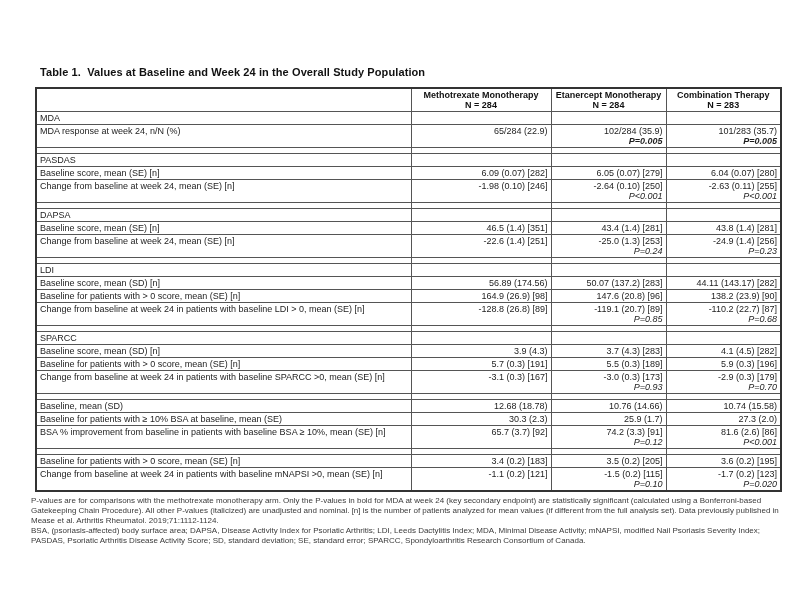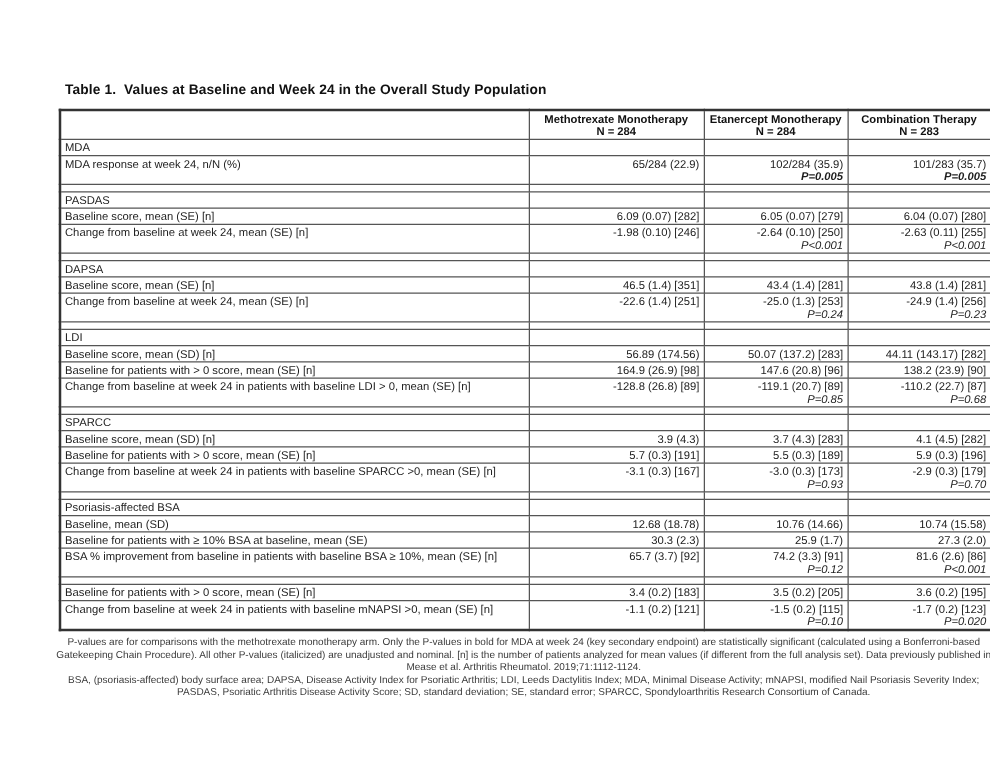--- a/index.html
+++ b/index.html
@@ -9,21 +9,21 @@
     position: relative;
     width: 792px;
     height: 612px;
     background: #ffffff;
     margin: 0 auto;
     overflow: hidden;
     color: #1a1a1a;
   }
   .content {
     position: absolute;
-    left: 47px;
+    left: 35px;
     top: 66px;
     width: 745px;
   }
   .table-title {
     font-size: 11px;
     font-weight: bold;
     color: #111;
     margin-left: 5px;
     margin-bottom: 9px;
     letter-spacing: 0.1px;
@@ -73,21 +73,20 @@
     height: 6px;
     padding: 0;
   }
   .footnotes {
     margin-top: 4px;
     margin-left: -4px;
     width: 752px;
     font-size: 8px;
     line-height: 10px;
     color: #3a3a3a;
-    text-align: center;
   }
   .footnotes p { margin: 0; }
 </style>
 </head>
 <body>
 
 <div class="page">
   <div class="content">
 
     <div class="table-title">Table 1.  Values at Baseline and Week 24 in the Overall Study Population</div>
@@ -312,26 +311,20 @@
               <div class="value">-2.9 (0.3) [179]</div>
               <div class="pvalue">P=0.70</div>
             </td>
           </tr>
           <tr class="spacer-row">
             <td></td>
             <td></td>
             <td></td>
             <td></td>
           </tr>
-          <tr class="section-row">
-            <td class="section-label">Psoriasis-affected BSA</td>
-            <td></td>
-            <td></td>
-            <td></td>
-          </tr>
           <tr class="data-row">
             <td class="row-label">Baseline, mean (SD)</td>
             <td class="value-cell">
               <div class="value">12.68 (18.78)</div>
             </td>
             <td class="value-cell">
               <div class="value">10.76 (14.66)</div>
             </td>
             <td class="value-cell">
               <div class="value">10.74 (15.58)</div>

